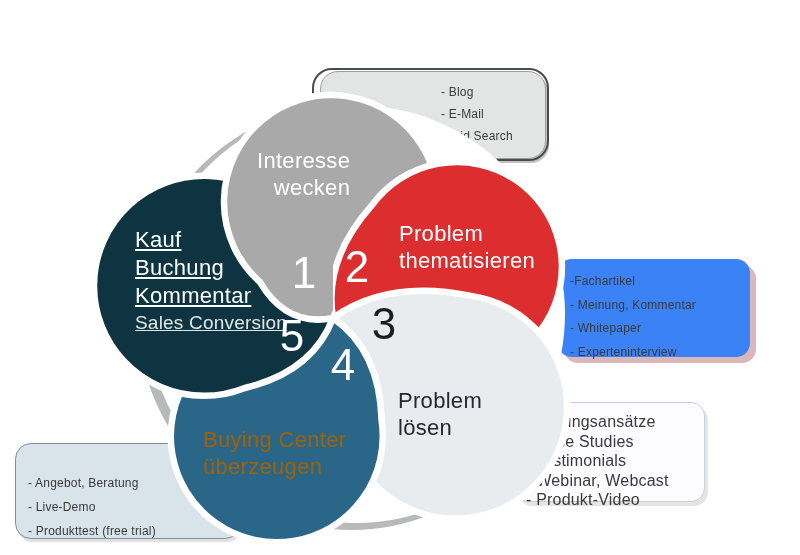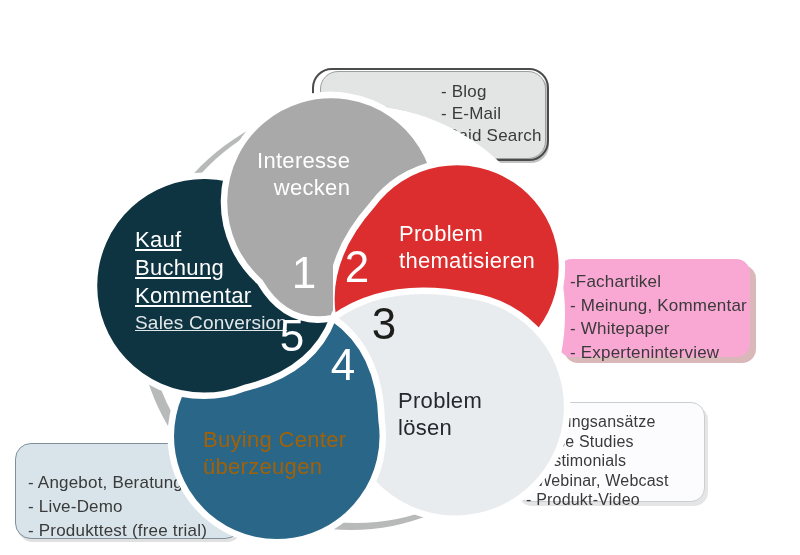--- a/index.html
+++ b/index.html
@@ -1,21 +1,21 @@
 <!DOCTYPE html>
 <html><head>
 <meta charset="utf-8">
 <style>
   html,body{margin:0;padding:0;background:#ffffff;}
   .stage{
     position:relative;width:800px;height:555px;background:#ffffff;overflow:hidden;
     font-family:"Liberation Sans",sans-serif;
   }
   
-  .callout{position:absolute;z-index:1;box-sizing:border-box;font-size:17px;
+  .callout{position:absolute;z-index:1;box-sizing:border-box;font-size:12px;
            color:#3a3a3a;letter-spacing:.2px;}
   .callout .cl{white-space:pre;}
   .callout-top{
     left:320px;top:71px;width:226px;height:88px;border-radius:18px;
     border:1.5px solid #9aa09f;box-shadow:3px 4px 0 rgba(120,125,124,.45);
     padding:9px 0 0 120px;line-height:22px;
   }
   .callout-top::before{ 
     content:"";position:absolute;left:-9px;top:-4px;width:104%;height:104%;
     border:2px solid #4b4b4b;border-radius:20px;z-index:-1;
@@ -57,21 +57,21 @@
 <body>
 
 <div class="stage">
 
   <div class="callout callout-top" style="background: rgb(227, 229, 228);">
     <div class="cl">- Blog</div>
     <div class="cl">- E-Mail</div>
     <div class="cl">-Paid Search</div>
   </div>
 
-  <div class="callout callout-right" style="background: #f9a8d4;">
+  <div class="callout callout-right" style="background: #3b82f6;">
     <div class="cl">-Fachartikel</div>
     <div class="cl">- Meinung, Kommentar</div>
     <div class="cl">- Whitepaper</div>
     <div class="cl">- Experteninterview</div>
   </div>
 
   <div class="callout callout-bottom-right" style="background: rgb(252, 252, 254);">
     <div class="cl">- Lösungsansätze</div>
     <div class="cl">- Case Studies</div>
     <div class="cl">- Testimonials</div>

